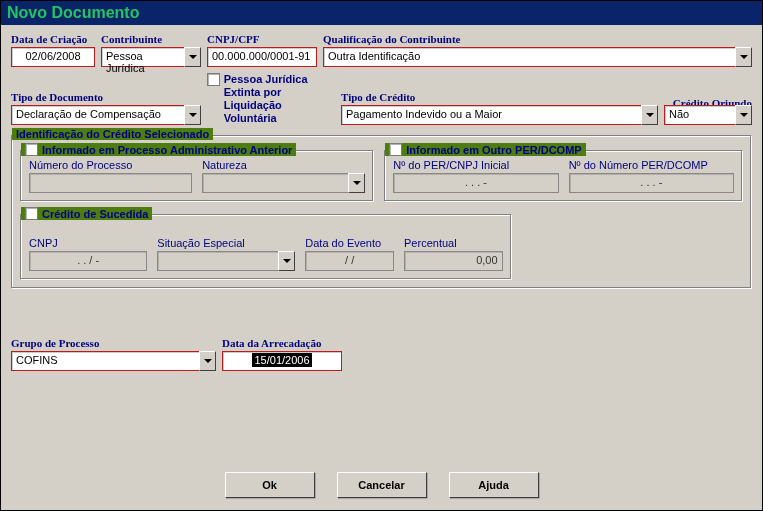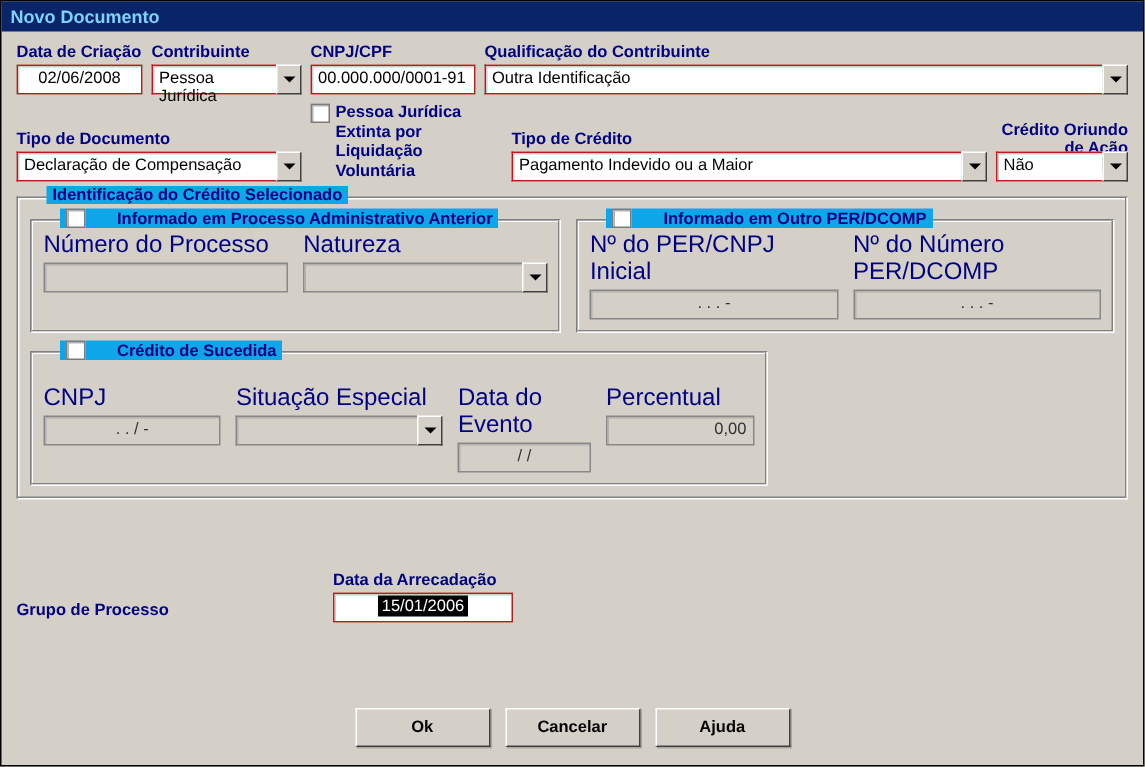--- a/index.html
+++ b/index.html
@@ -11,34 +11,35 @@
   }
   .window {
     width: 763px;
     height: 511px;
     border: 1px solid #000;
     background: #d4d0c8;
     position: relative;
   }
   .titlebar {
     background: #0a246a;
-    color: #7dd3fc;
+    color: #22c55e;
     font-weight: bold;
     padding: 3px 6px;
-    font-size: 12px;
+    font-size: 16px;
   }
   .content {
     padding: 8px 10px;
   }
   .label {
     color: #000080;
     font-weight: bold;
     font-size: 11px;
     display: block;
     margin-bottom: 2px;
+    font-family: Liberation Serif, serif;
   }
   .label-right {
     text-align: right;
   }
   .row {
     display: flex;
     gap: 6px;
     margin-bottom: 6px;
     align-items: flex-end;
   }
@@ -119,44 +120,44 @@
     border-right-color: #fff;
     border-bottom-color: #fff;
     box-shadow: inset -1px -1px 0 #808080, inset 1px 1px 0 #fff;
     padding: 8px;
     margin-top: 4px;
     position: relative;
   }
   .fieldset-legend {
     position: absolute;
     top: -8px;
-    left: 19px;
-    background: #0ea5e9;
+    left: 0;
+    background: #4d7c0f;
     color: #000080;
     font-weight: bold;
     padding: 0 4px;
   }
   .cb-legend {
     display: flex;
     align-items: center;
-    gap: 21px;
+    gap: 4px;
   }
   .sublabel {
     color: #000080;
-    font-size: 16px;
+    font-size: 11px;
     margin-bottom: 2px;
   }
   .button-bar {
     position: absolute;
     bottom: 12px;
     left: 0;
     right: 0;
     display: flex;
     justify-content: center;
-    gap: 10px;
+    gap: 22px;
   }
   .btn {
     width: 90px;
     height: 26px;
     background: #d4d0c8;
     border: 1px solid #fff;
     border-right-color: #404040;
     border-bottom-color: #404040;
     box-shadow: 1px 1px 0 rgba(0,0,0,0.2);
     font-family: inherit;
@@ -311,20 +312,24 @@
             <span class="sublabel">Percentual</span>
             <div class="input-disabled input-right">0,00</div>
           </div>
         </div>
       </div>
     </div>
 
     <div class="row mt-22">
       <div class="col" style="width:205px">
         <span class="label">Grupo de Processo</span>
+        <div class="select-wrap">
+          <div class="input">COFINS</div>
+          <div class="select-btn"></div>
+        </div>
       </div>
       <div class="col" style="width:120px">
         <span class="label">Data da Arrecadação</span>
         <div class="input input-center" style="padding:2px">
           <span class="highlighted">15/01/2006</span>
         </div>
       </div>
     </div>
 
   </div>

